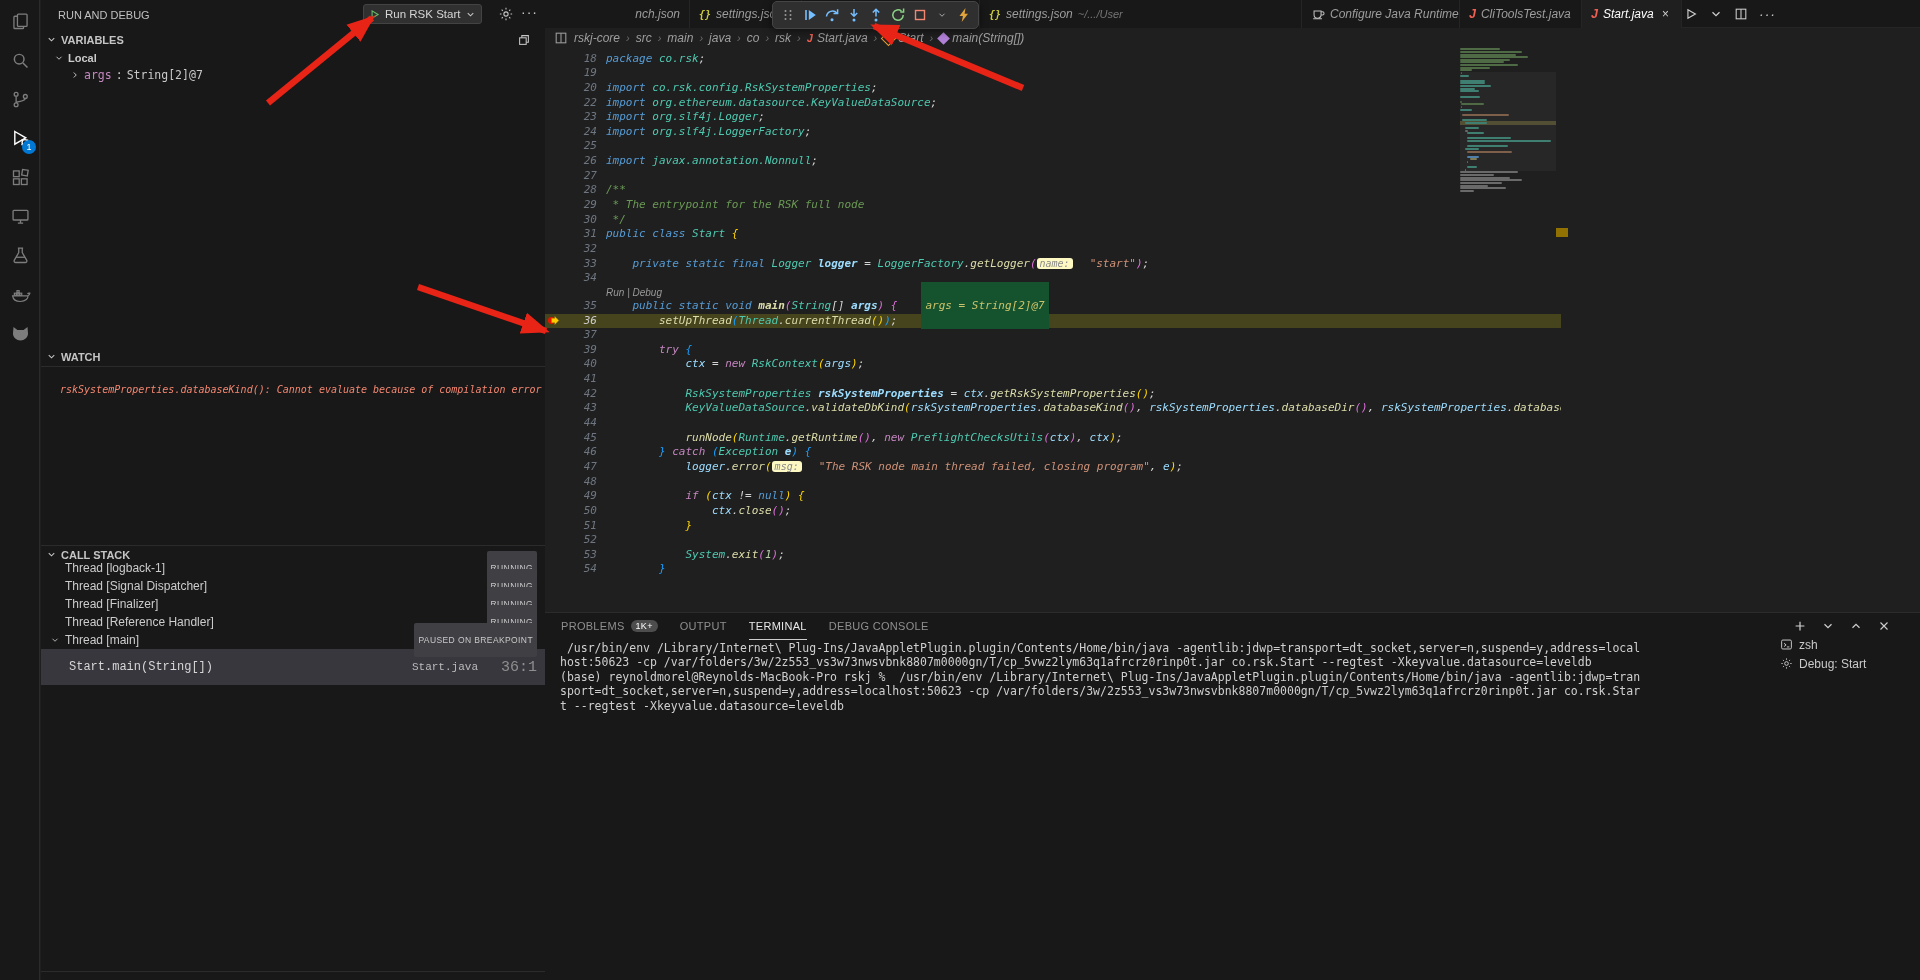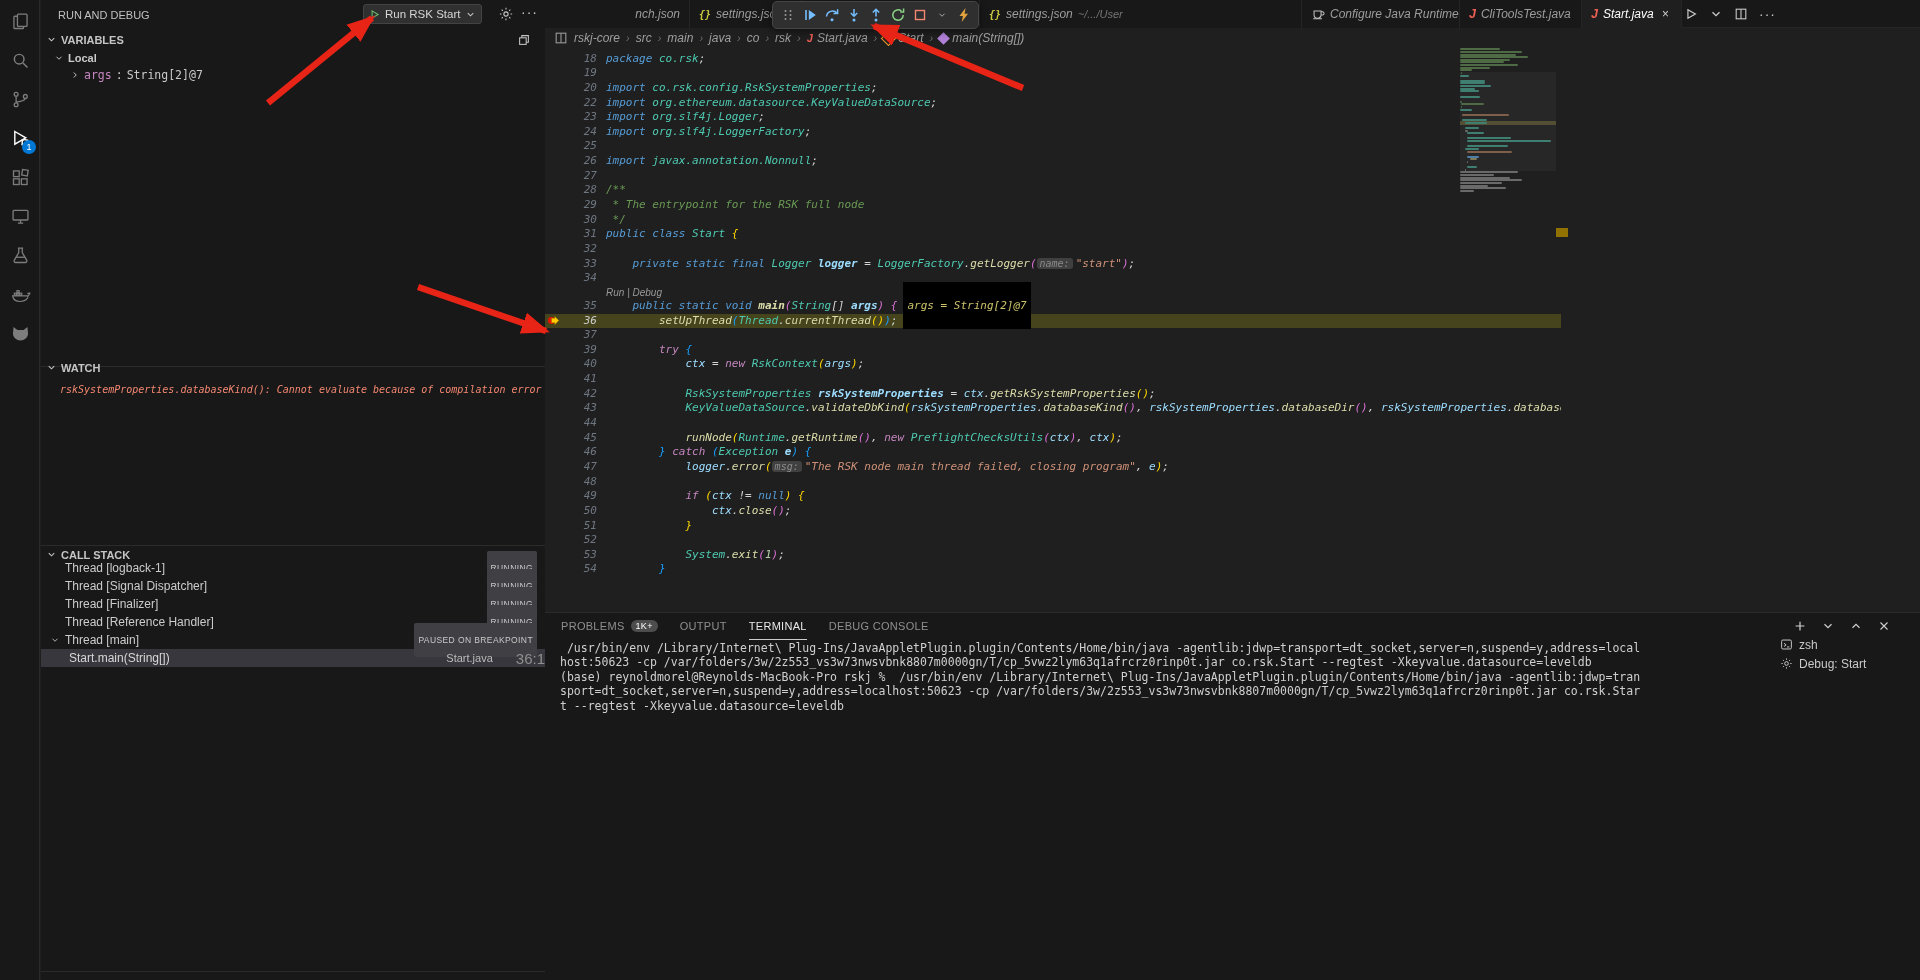--- a/index.html
+++ b/index.html
@@ -27,21 +27,21 @@
   .tree-row{position:absolute;display:flex;align-items:center;gap:4px;font-size:12px;color:#cccccc;}
   .tree-row svg{width:10px;height:10px;}
   .mono{font-family:"DejaVu Sans Mono",monospace;}
   .var-name{color:#c586c0;}
   .watch-entry{position:absolute;left:19px;top:384px;width:482px;overflow:hidden;white-space:nowrap;font-family:"DejaVu Sans Mono",monospace;font-style:italic;font-size:10px;color:#f48771;}
   #cs-rows{position:absolute;left:0;top:559px;width:100%;}
   .cs-row{height:18px;display:flex;align-items:center;padding-left:24px;padding-right:8px;box-sizing:border-box;font-size:12px;color:#cccccc;cursor:pointer;}
   .cs-row .chev{margin-left:-15px;margin-right:5px;}
   .cs-row svg{width:10px;height:10px;color:#c5c5c5;}
   .badge{margin-left:auto;background:#3f3f44;color:#c9c9c9;font-size:8.5px;letter-spacing:.4px;padding:12px 4px;border-radius:2px;white-space:nowrap;}
-  .frame-row{height:18px;background:#37373d;display:flex;align-items:center;padding-left:28px;box-sizing:border-box;font-size:12px;color:#d7d7d7;cursor:pointer;}
+  .frame-row{height:36px;background:#37373d;display:flex;align-items:center;padding-left:28px;padding-right:8px;box-sizing:border-box;font-size:12px;color:#d7d7d7;cursor:pointer;font-family:Liberation Mono, monospace;}
   .frame-file{margin-left:auto;color:#bcbcbc;font-size:11px;}
   .frame-pos{color:#8f8f8f;font-size:15px;margin-left:23px;}
   
   #editor{position:absolute;left:545px;top:0;width:1375px;height:612px;background:#1f1f1f;font-style:italic;}
   .tabbar{position:absolute;left:0;top:0;width:1375px;height:28px;background:#181818;border-bottom:1px solid #252526;display:flex;box-sizing:border-box;}
   .tab{height:28px;display:flex;align-items:center;gap:5px;padding:0 9px;box-sizing:border-box;border-right:1px solid #252526;background:#181818;color:#9d9d9d;font-size:12px;flex:none;overflow:hidden;white-space:nowrap;cursor:pointer;}
   .tab.active{background:#1f1f1f;color:#ffffff;position:relative;z-index:2;}
   .tab.clipped{justify-content:flex-end;}
   .ticon-json{color:#cbcb41;font-weight:bold;font-size:10px;font-family:"DejaVu Sans Mono",monospace;}
   .ticon-java{color:#ec5f53;font-weight:bold;font-size:12.5px;}
@@ -65,27 +65,27 @@
   .code-wrap{position:absolute;left:0;top:37px;width:1016px;height:575px;overflow:hidden;}
   .cl{display:flex;height:14.65px;line-height:14.65px;font-family:"DejaVu Sans Mono",monospace;font-size:11px;white-space:pre;}
   .cl .bpc{width:16px;flex:none;display:flex;align-items:center;justify-content:center;}
   .cl .bpc svg{width:13px;height:13px;}
   .cl .num{width:36px;flex:none;text-align:right;color:#6e7681;}
   .cl .ctext{padding-left:9px;}
   .cl.cur{background:#45441c;}
   .cl.cur .num{color:#cacaca;}
   .lens{height:13px;line-height:13px;padding-left:61px;font-size:10px;color:#999999;}
   .lens span{cursor:pointer;}
-  .dbgchip{background:#000000;color:#ccc26b;margin-left:6px;padding:17px 4px;}
+  .dbgchip{background:#14532d;color:#ccc26b;margin-left:24px;padding:17px 4px;}
   .tk-kw{color:#569cd6}.tk-ctrl{color:#c586c0}.tk-type{color:#4ec9b0}.tk-ns{color:#4ec9b0}
   .tk-fn{color:#dcdcaa}.tk-fnb{color:#dcdcaa;font-weight:bold}
   .tk-var{color:#9cdcfe}.tk-varb{color:#9cdcfe;font-weight:bold}
   .tk-str{color:#ce9178}.tk-com{color:#6a9955}.tk-pl{color:#d4d4d4}.tk-num{color:#b5cea8}
   .tk-br1{color:#ffd700}.tk-br2{color:#da70d6}.tk-br3{color:#179fff}
-  .tk-inlay{background:#404040;color:#8a8a8a;border-radius:3px;padding:0 3px;margin-right:3px;font-size:10px;}
+  .tk-inlay{background:#fef9c3;color:#8a8a8a;border-radius:3px;padding:0 3px;margin-right:17px;font-size:10px;}
   .minimap{position:absolute;left:915px;top:30px;width:96px;height:170px;}
   .mbar{position:absolute;height:2px;border-radius:1px;}
   .mview{position:absolute;left:0;width:96px;background:rgba(255,255,255,0.04);}
   .mhl{position:absolute;left:0;width:96px;height:4px;background:rgba(210,200,90,0.25);}
   .ruler-mark{position:absolute;left:1011px;top:228px;width:12px;height:9px;background:#9e7a00;opacity:.9;}
   
   #panel{position:absolute;left:545px;top:612px;width:1375px;height:368px;background:#181818;border-top:1px solid #2b2b2b;box-sizing:border-box;}
   .ptabs{position:absolute;left:16px;top:0;height:27px;display:flex;align-items:center;gap:22px;}
   .ptab{height:26px;display:flex;align-items:center;gap:6px;font-size:11px;letter-spacing:.3px;color:#8f8f8f;cursor:pointer;border-bottom:1px solid transparent;box-sizing:border-box;}
   .ptab.active{color:#e7e7e7;border-bottom:1px solid #cccccc;}
@@ -230,21 +230,21 @@
   <div class="tree-row mono" style="left:29px;top:68px;font-size:11.5px">
     <svg viewBox="0 0 16 16" fill="none" stroke="currentColor" stroke-width="1.5">
         <path d="M6 4l4 4-4 4"></path>
       </svg>
     <span class="var-name">args</span>
       <span>: </span>
       <span style="color:#c9c9c9">String[2]@7</span>
   </div>
 
   <div class="div-line" style="top:366px"></div>
-  <div class="sec-hdr" style="top:359px">
+  <div class="sec-hdr" style="top:348px">
     <svg viewBox="0 0 16 16" fill="none" stroke="currentColor" stroke-width="1.5">
         <path d="M4 6l4 4 4-4"></path>
       </svg>
     <span>WATCH</span>
   </div>
   <div class="watch-entry">rskSystemProperties.databaseKind(): Cannot evaluate because of compilation error(s): rsk…</div>
 
   <div class="div-line" style="top:545px"></div>
   <div class="sec-hdr" style="top:546px">
     <svg viewBox="0 0 16 16" fill="none" stroke="currentColor" stroke-width="1.5">

